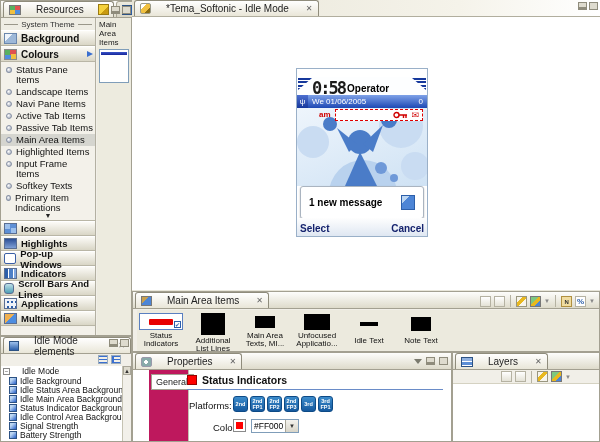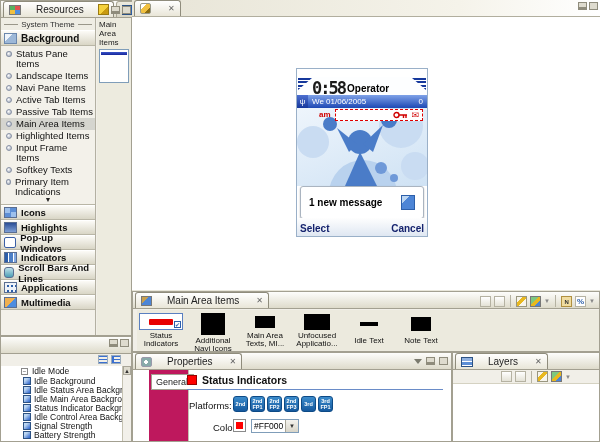--- a/index.html
+++ b/index.html
@@ -134,22 +134,22 @@
   .ly-body { position:absolute; top:17px; left:0; right:0; bottom:0; background:#fff; }
   .ly-toolbar { height:14px; background:#f1efe8; border-bottom:1px solid #d5d2c2; display:flex; justify-content:flex-end; align-items:center; gap:3px; padding:0 28px 0 0; }
   .i-layers { width:12px; height:10px; background:linear-gradient(#8fb0e0 0 3px,#fff 3px 4px,#5d8fd6 4px 7px,#fff 7px 8px,#2c5faa 8px); border:1px solid #2c5284; }
 
   
   #elements { left:0; top:336px; width:132px; height:106px; }
   .el-toolbar { height:11px; background:#f1efe8; display:flex; justify-content:flex-end; gap:3px; padding:1px 10px 0 0; }
   .i-flat { width:10px; height:9px; background:repeating-linear-gradient(#3a6fd0 0 1.5px,transparent 1.5px 3px); border:1px solid #9ab; }
   .i-treev { width:10px; height:9px; background:linear-gradient(90deg,#3a6fd0 0 2px,transparent 2px),repeating-linear-gradient(#3a6fd0 0 1.5px,transparent 1.5px 3px); border:1px solid #9ab; }
   .tree { position:absolute; top:29px; left:0; right:0; bottom:0; background:#fff; overflow:hidden; }
-  .tree-row { height:9px; display:flex; align-items:center; gap:3px; padding-left:22px; font-size:8.5px; white-space:nowrap; }
-  .tree-root { height:10px; display:flex; align-items:center; gap:4px; padding-left:20px; font-size:8.5px; }
+  .tree-row { height:9px; display:flex; align-items:center; gap:3px; padding-left:8px; font-size:8.5px; white-space:nowrap; }
+  .tree-root { height:10px; display:flex; align-items:center; gap:12px; padding-left:2px; font-size:8.5px; }
   .expander { width:7px; height:7px; border:1px solid #888; background:#fff; font-size:6px; line-height:5px; text-align:center; color:#333; }
   .tree-ico { width:8px; height:8px; background:linear-gradient(135deg,#bcd6f2 30%,#3a6fd0 90%); border:1px solid #2c5284; flex:none; }
   .tree-scroll { position:absolute; right:0; top:29px; bottom:0; width:9px; background:#f2f0ea; border-left:1px solid #c5c2b2; }
   .tree-scroll .up { height:9px; background:#dedbce; border:1px solid #a8a598; font-size:6px; line-height:8px; text-align:center; color:#333; }
   .i-elem { width:10px; height:10px; background:linear-gradient(#9dc0ec,#2c5faa); border:1px solid #2c5284; }
 
   .i-res { width:12px; height:10px; background:conic-gradient(#e05050 0 25%,#4d8de0 0 50%,#f0c040 0 75%,#57b060 0); border:1px solid #777; }
   .i-nav { width:11px; height:10px; background:radial-gradient(circle 3px at 50% 50%,#fff 55%,#2c5faa 60%),#7fa6e0; border:1px solid #2c5284; }
 </style>
 </head>
@@ -178,20 +178,25 @@
     <div class="res-body">
       <div class="sysheader">
         <span class="line"></span>
         <span>System Theme</span>
         <span class="line"></span>
       </div>
       <div class="group-row">
         <span class="ico i-bg3d"></span>
         <span>Background</span>
       </div>
+      <div class="group-row">
+        <span class="ico i-col"></span>
+        <span>Colours</span>
+        <span class="i-pin"></span>
+      </div>
       <div id="res-items">
           <div class="res-item">
             <span class="bullet"></span>
             <span class="lbl">Status Pane Items</span>
           </div>
           <div class="res-item">
             <span class="bullet"></span>
             <span class="lbl">Landscape Items</span>
           </div>
           <div class="res-item">
@@ -268,20 +273,21 @@
       <div class="mini-list">
         <div class="mini-item"></div>
       </div>
     </div>
   </div>
 
   <div class="view" id="editor" style="border:none;">
     <div class="tabbar">
       <div class="tab">
         <span class="ico i-edit"></span>
+        <span>*Tema_Softonic - Idle Mode</span>
         <span class="x">✕</span>
       </div>
       <div class="winbtns">
         <span class="wb min"></span>
         <span class="wb"></span>
       </div>
     </div>
     <div class="canvas">
 
       <div class="phone">
@@ -362,21 +368,21 @@
           <div class="swbox">
             <div class="red-bar"></div>
             <span class="cb">✔</span>
           </div>
           <div class="swlbl">Status Indicators</div>
         </div>
         <div class="swatch">
           <div class="swbox">
             <div class="blk b2"></div>
           </div>
-          <div class="swlbl">Additional Navi Icons</div>
+          <div class="swlbl">Additional List Lines</div>
         </div>
         <div class="swatch">
           <div class="swbox">
             <div class="blk b3"></div>
           </div>
           <div class="swlbl">Main Area Texts, MI...</div>
         </div>
         <div class="swatch">
           <div class="swbox">
             <div class="blk b4"></div>
@@ -459,20 +465,25 @@
         <span class="tbsep"></span>
         <span class="tbi pencil"></span>
         <span class="tbi paint"></span>
         <span class="tbarrow">▼</span>
       </div>
     </div>
   </div>
 
   <div class="view" id="elements">
     <div class="tabbar">
+      <div class="tab">
+        <span class="ico i-elem"></span>
+        <span>Idle Mode elements</span>
+        <span class="x">✕</span>
+      </div>
       <div class="winbtns">
         <span class="wb min"></span>
         <span class="wb"></span>
       </div>
     </div>
     <div class="el-toolbar">
       <span class="ico i-flat"></span>
       <span class="ico i-treev"></span>
     </div>
     <div class="tree">

